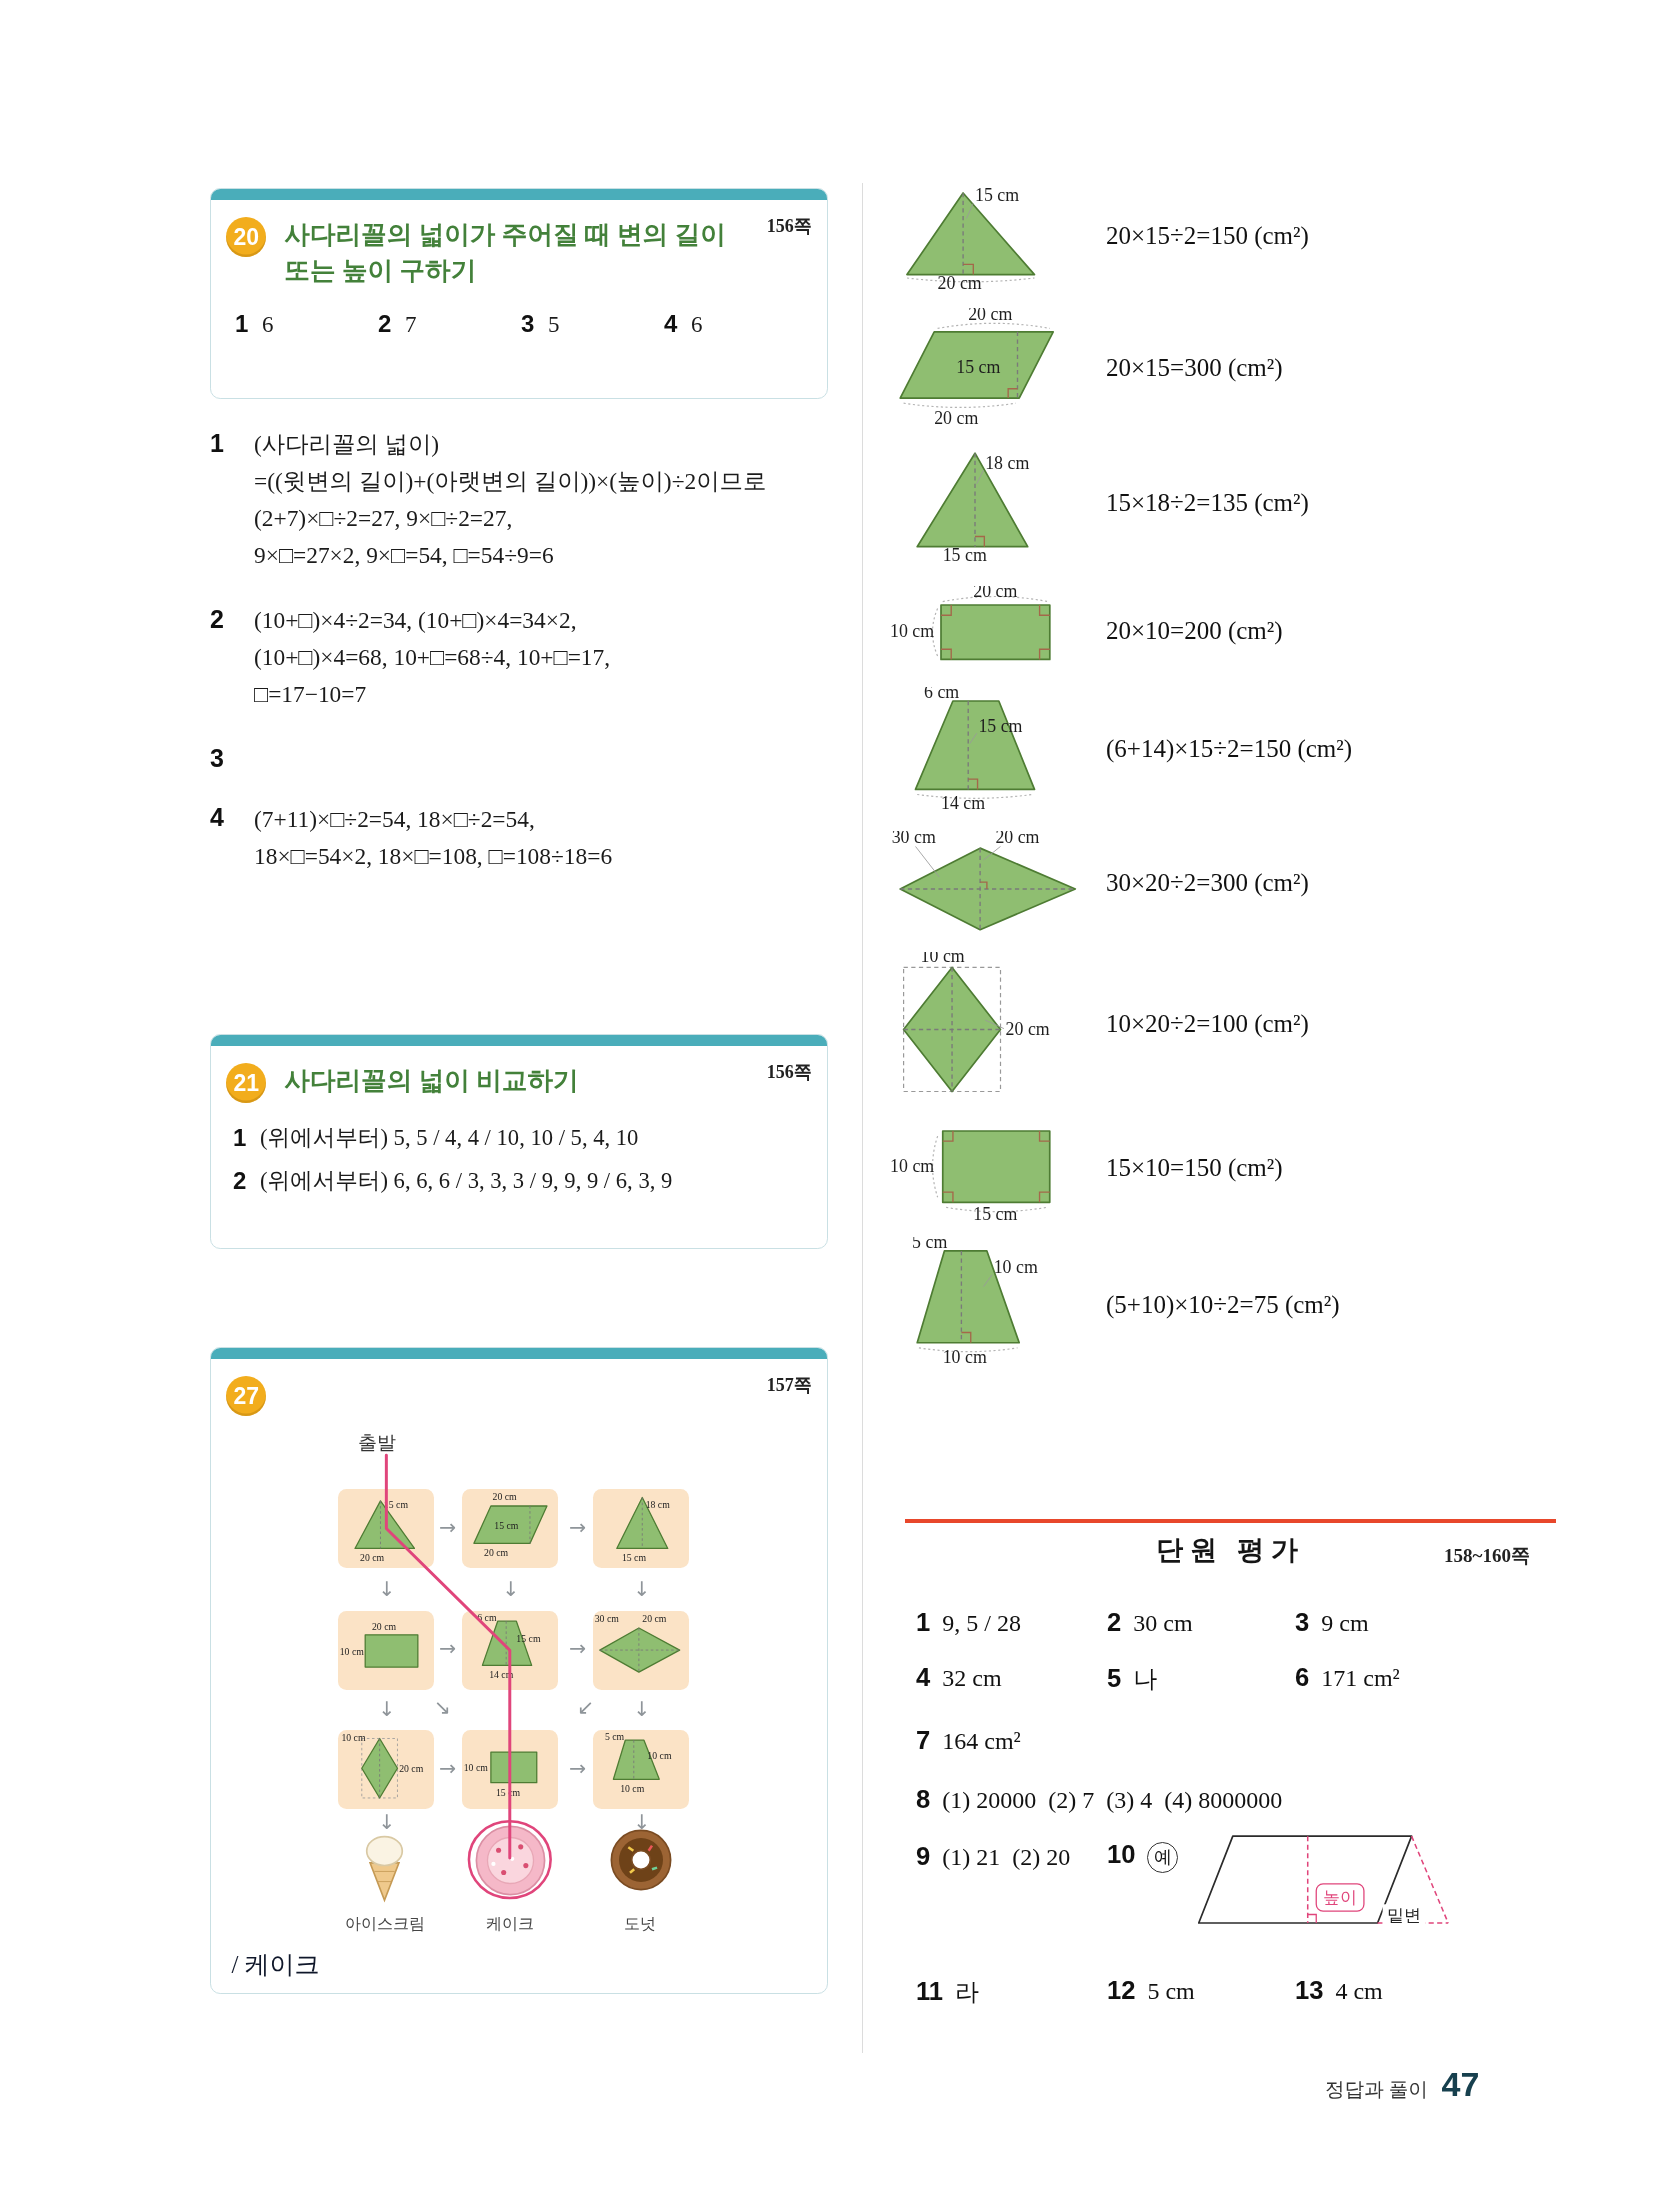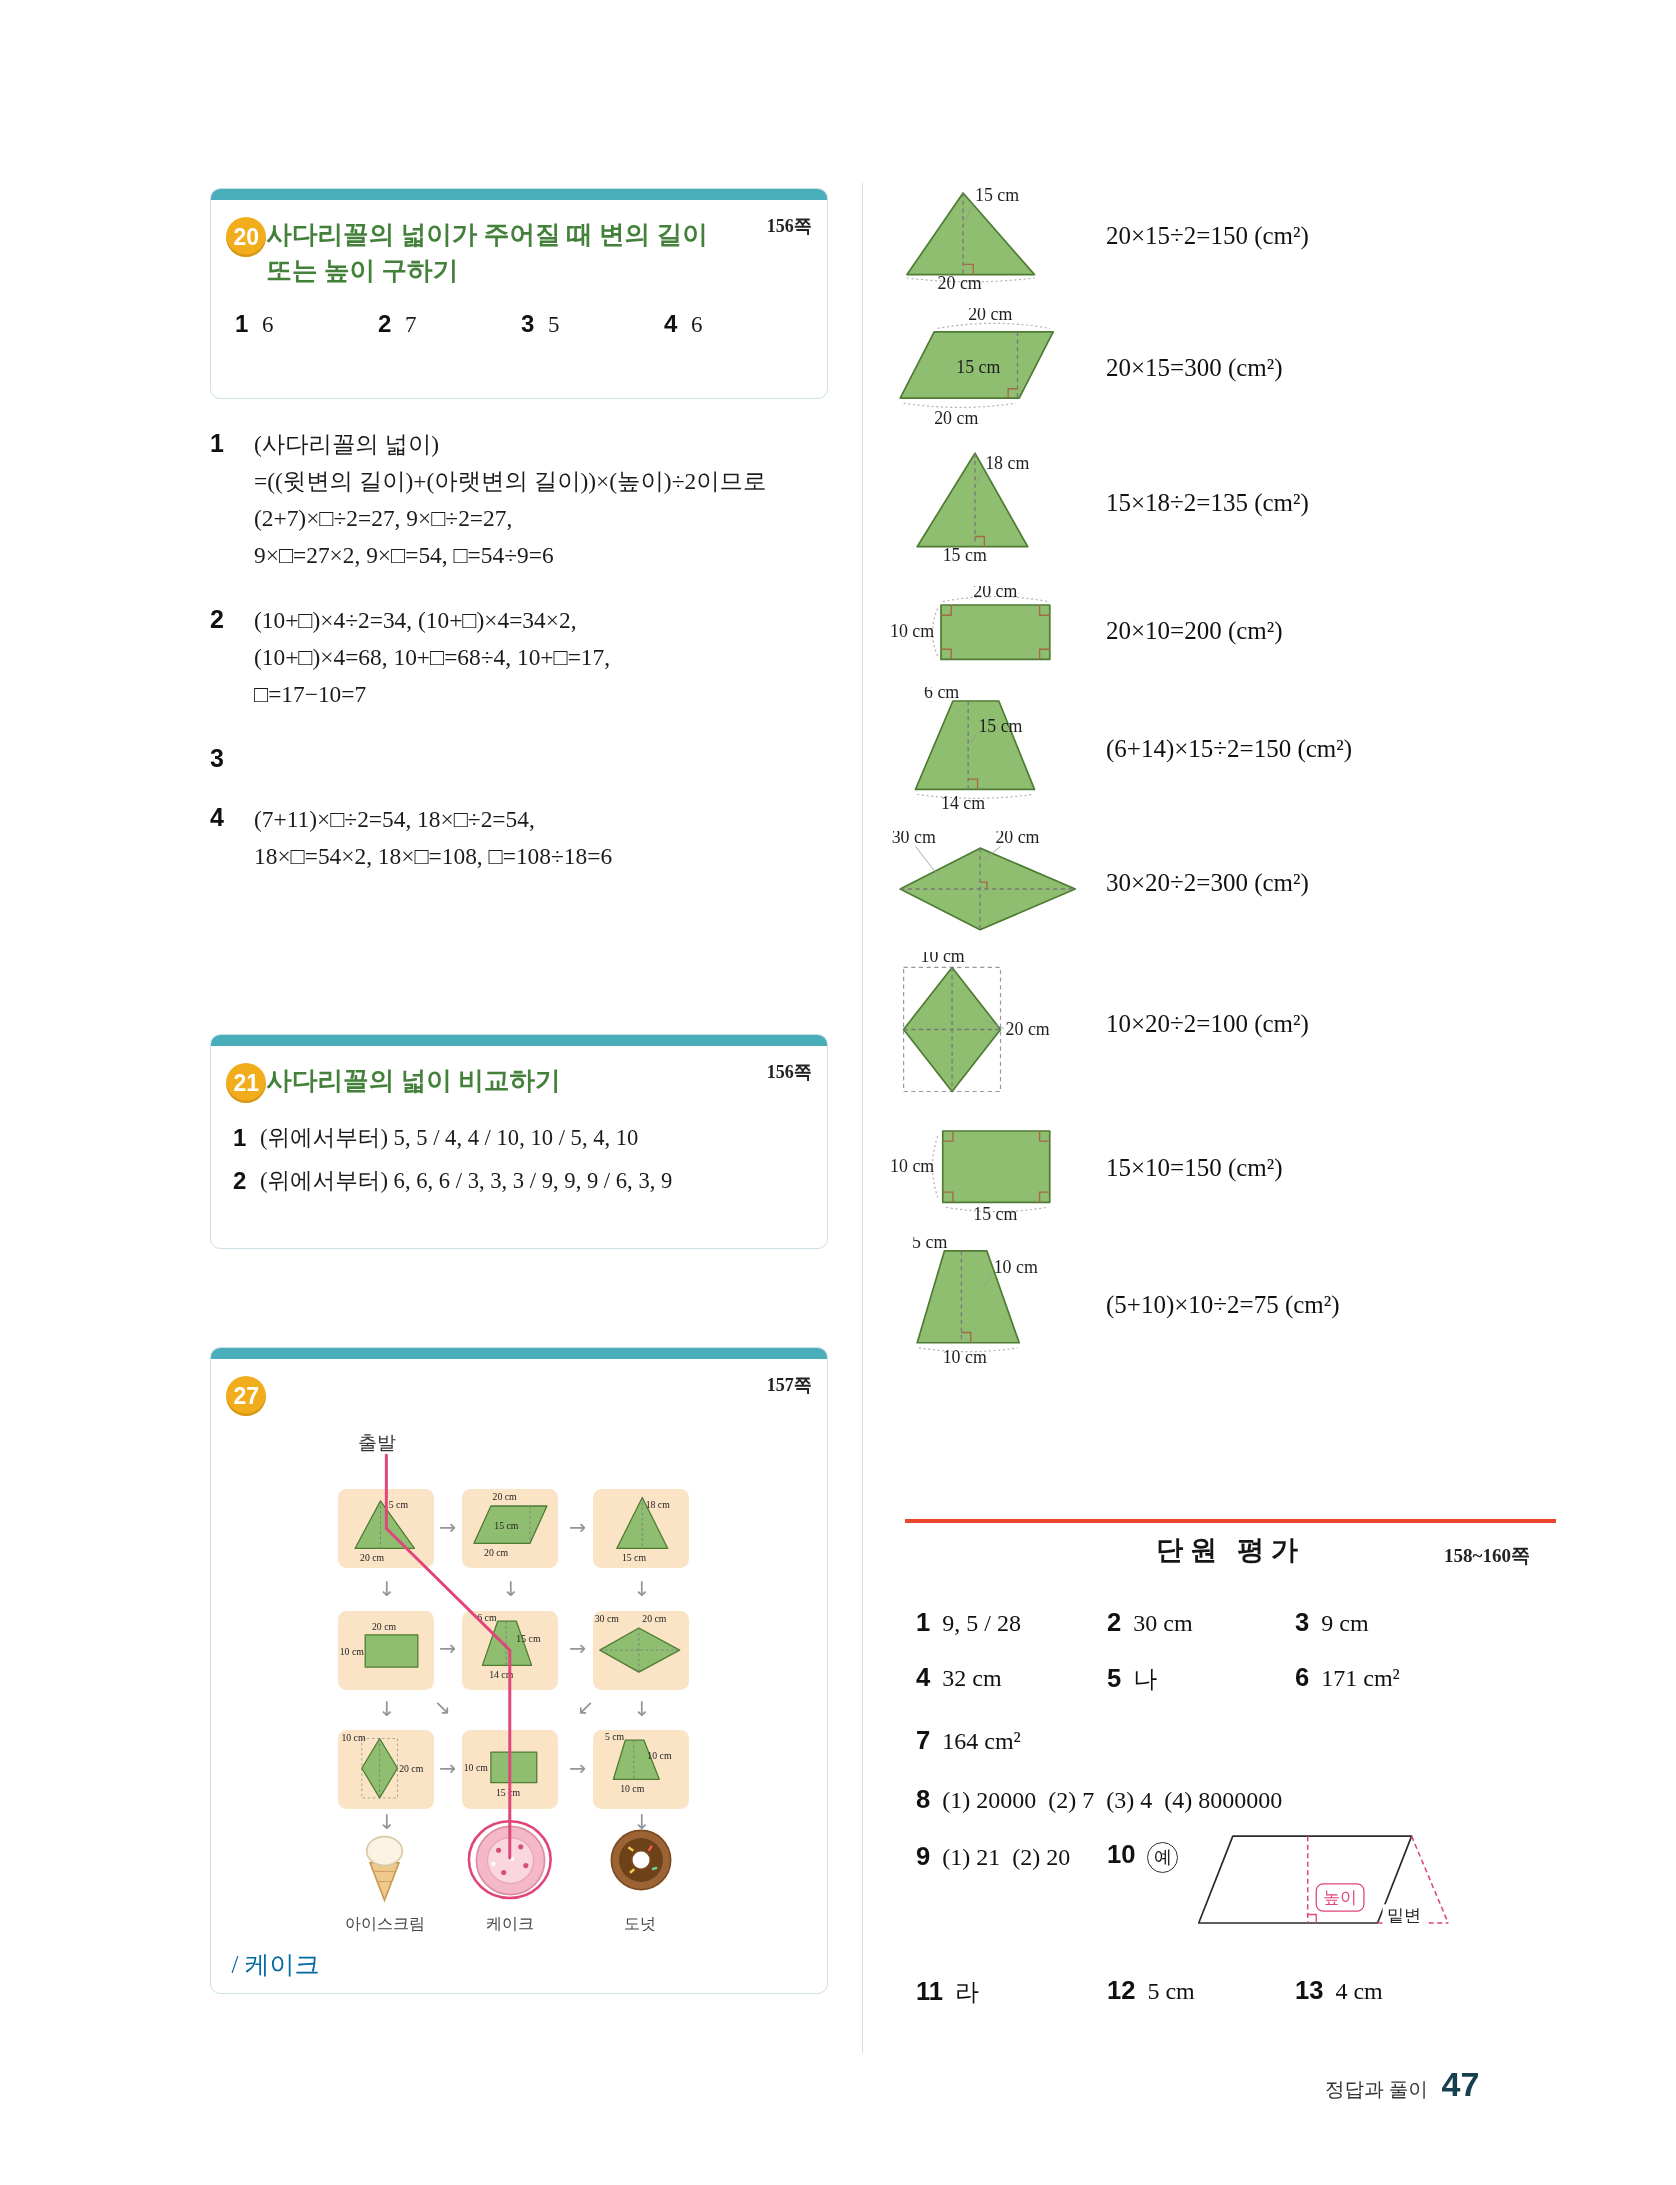--- a/index.html
+++ b/index.html
@@ -5,21 +5,21 @@
   *{margin:0;padding:0;box-sizing:border-box}
   html,body{background:#ffffff}
   body{font-family:"Liberation Serif","DejaVu Serif",serif;color:#1b1b1b}
   #page{position:relative;width:1676px;height:2186px;background:#fff;overflow:hidden}
 
   .col-divider{position:absolute;left:862px;top:183px;width:0.9px;height:1870px;background:#dcdcdc}
 
   
   .ansbox{position:absolute;left:210px;width:618px;background:#fff;border:1.7px solid #c9e0e4;border-radius:10.2px;overflow:hidden}
   .tealbar{height:11px;background:#4aadba}
-  .boxhead{position:relative;display:flex;gap:0;padding:17px 17px 0 15.3px;align-items:flex-start}
+  .boxhead{position:relative;display:flex;gap:18px;padding:17px 17px 0 15.3px;align-items:flex-start}
   .badge{flex:0 0 auto;width:40px;height:40px;border-radius:50%;background:#f2ad1d;color:#fff;
          font-family:"Liberation Sans",sans-serif;font-weight:bold;font-size:23px;
          display:flex;align-items:center;justify-content:center;box-shadow:inset 0 -2.6px 0 rgba(140,90,0,.25)}
   .boxtitle{font-size:25.6px;font-weight:bold;color:#43813a;line-height:1.42;width:445px}
   .pageref{position:absolute;right:15.3px;top:13.6px;font-size:18px;font-weight:bold;color:#222}
   .ansrow{display:flex;padding:20.4px 8.5px 22px 24px}
   .ansitem{width:143px;font-size:23px}
   .ansnum{font-family:"Liberation Sans",sans-serif;font-weight:bold;font-size:24px;margin-right:13.6px;color:#111}
   .ansline{display:flex;padding:3.4px 13.6px 0 22px;font-size:22.6px;line-height:39px}
   .ansline .ansnum{line-height:39px}
@@ -48,21 +48,21 @@
   .mlbl{font-size:11.5px;fill:#222}
   .mshape{fill:#8fbe71;stroke:#4e7c33;stroke-width:1.5;stroke-linejoin:round}
   .mdash{stroke:#777;stroke-width:1;stroke-dasharray:3 3}
   .mdashrect{fill:none;stroke:#999;stroke-width:1;stroke-dasharray:3 3}
   .mzarrow{position:absolute;font-family:"DejaVu Sans",sans-serif;font-size:20.4px;color:#8f959a;line-height:1}
   .mazeoverlay{position:absolute;left:0;top:0;pointer-events:none}
   .pinkpath{fill:none;stroke:#e0457b;stroke-width:3.5;stroke-linecap:round;stroke-linejoin:round}
   .pinkring{fill:none;stroke:#e0457b;stroke-width:3}
   .mzicon{position:absolute}
   .mziconlbl{position:absolute;width:102px;text-align:center;font-family:"Liberation Sans",sans-serif;font-size:16px;color:#444}
-  .mazeanswer{position:absolute;left:20.4px;top:600px;font-size:25px;color:#0369a1}
+  .mazeanswer{position:absolute;left:20.4px;top:600px;font-size:25px;color:#0f172a}
 
   
   .ut-topline{position:absolute;left:905px;top:1519px;width:651px;height:4.3px;background:#e8472b}
   .ut-title{position:absolute;left:905px;top:1532px;width:651px;text-align:center;font-size:27px;font-weight:bold;letter-spacing:6.8px;color:#151515}
   .ut-pageref{position:absolute;left:1444px;top:1543px;font-size:19px;font-weight:bold;color:#222}
   .ut-item{position:absolute;display:flex;align-items:baseline;gap:12px}
   .utnum{font-family:"Liberation Sans",sans-serif;font-weight:bold;font-size:25.6px;color:#111}
   .utval{font-size:24px;color:#111;white-space:pre-wrap}
   .yebadge{display:inline-block;width:31px;height:31px;border:1.7px solid #333;border-radius:50%;
            text-align:center;line-height:28px;font-size:18px;color:#111}

